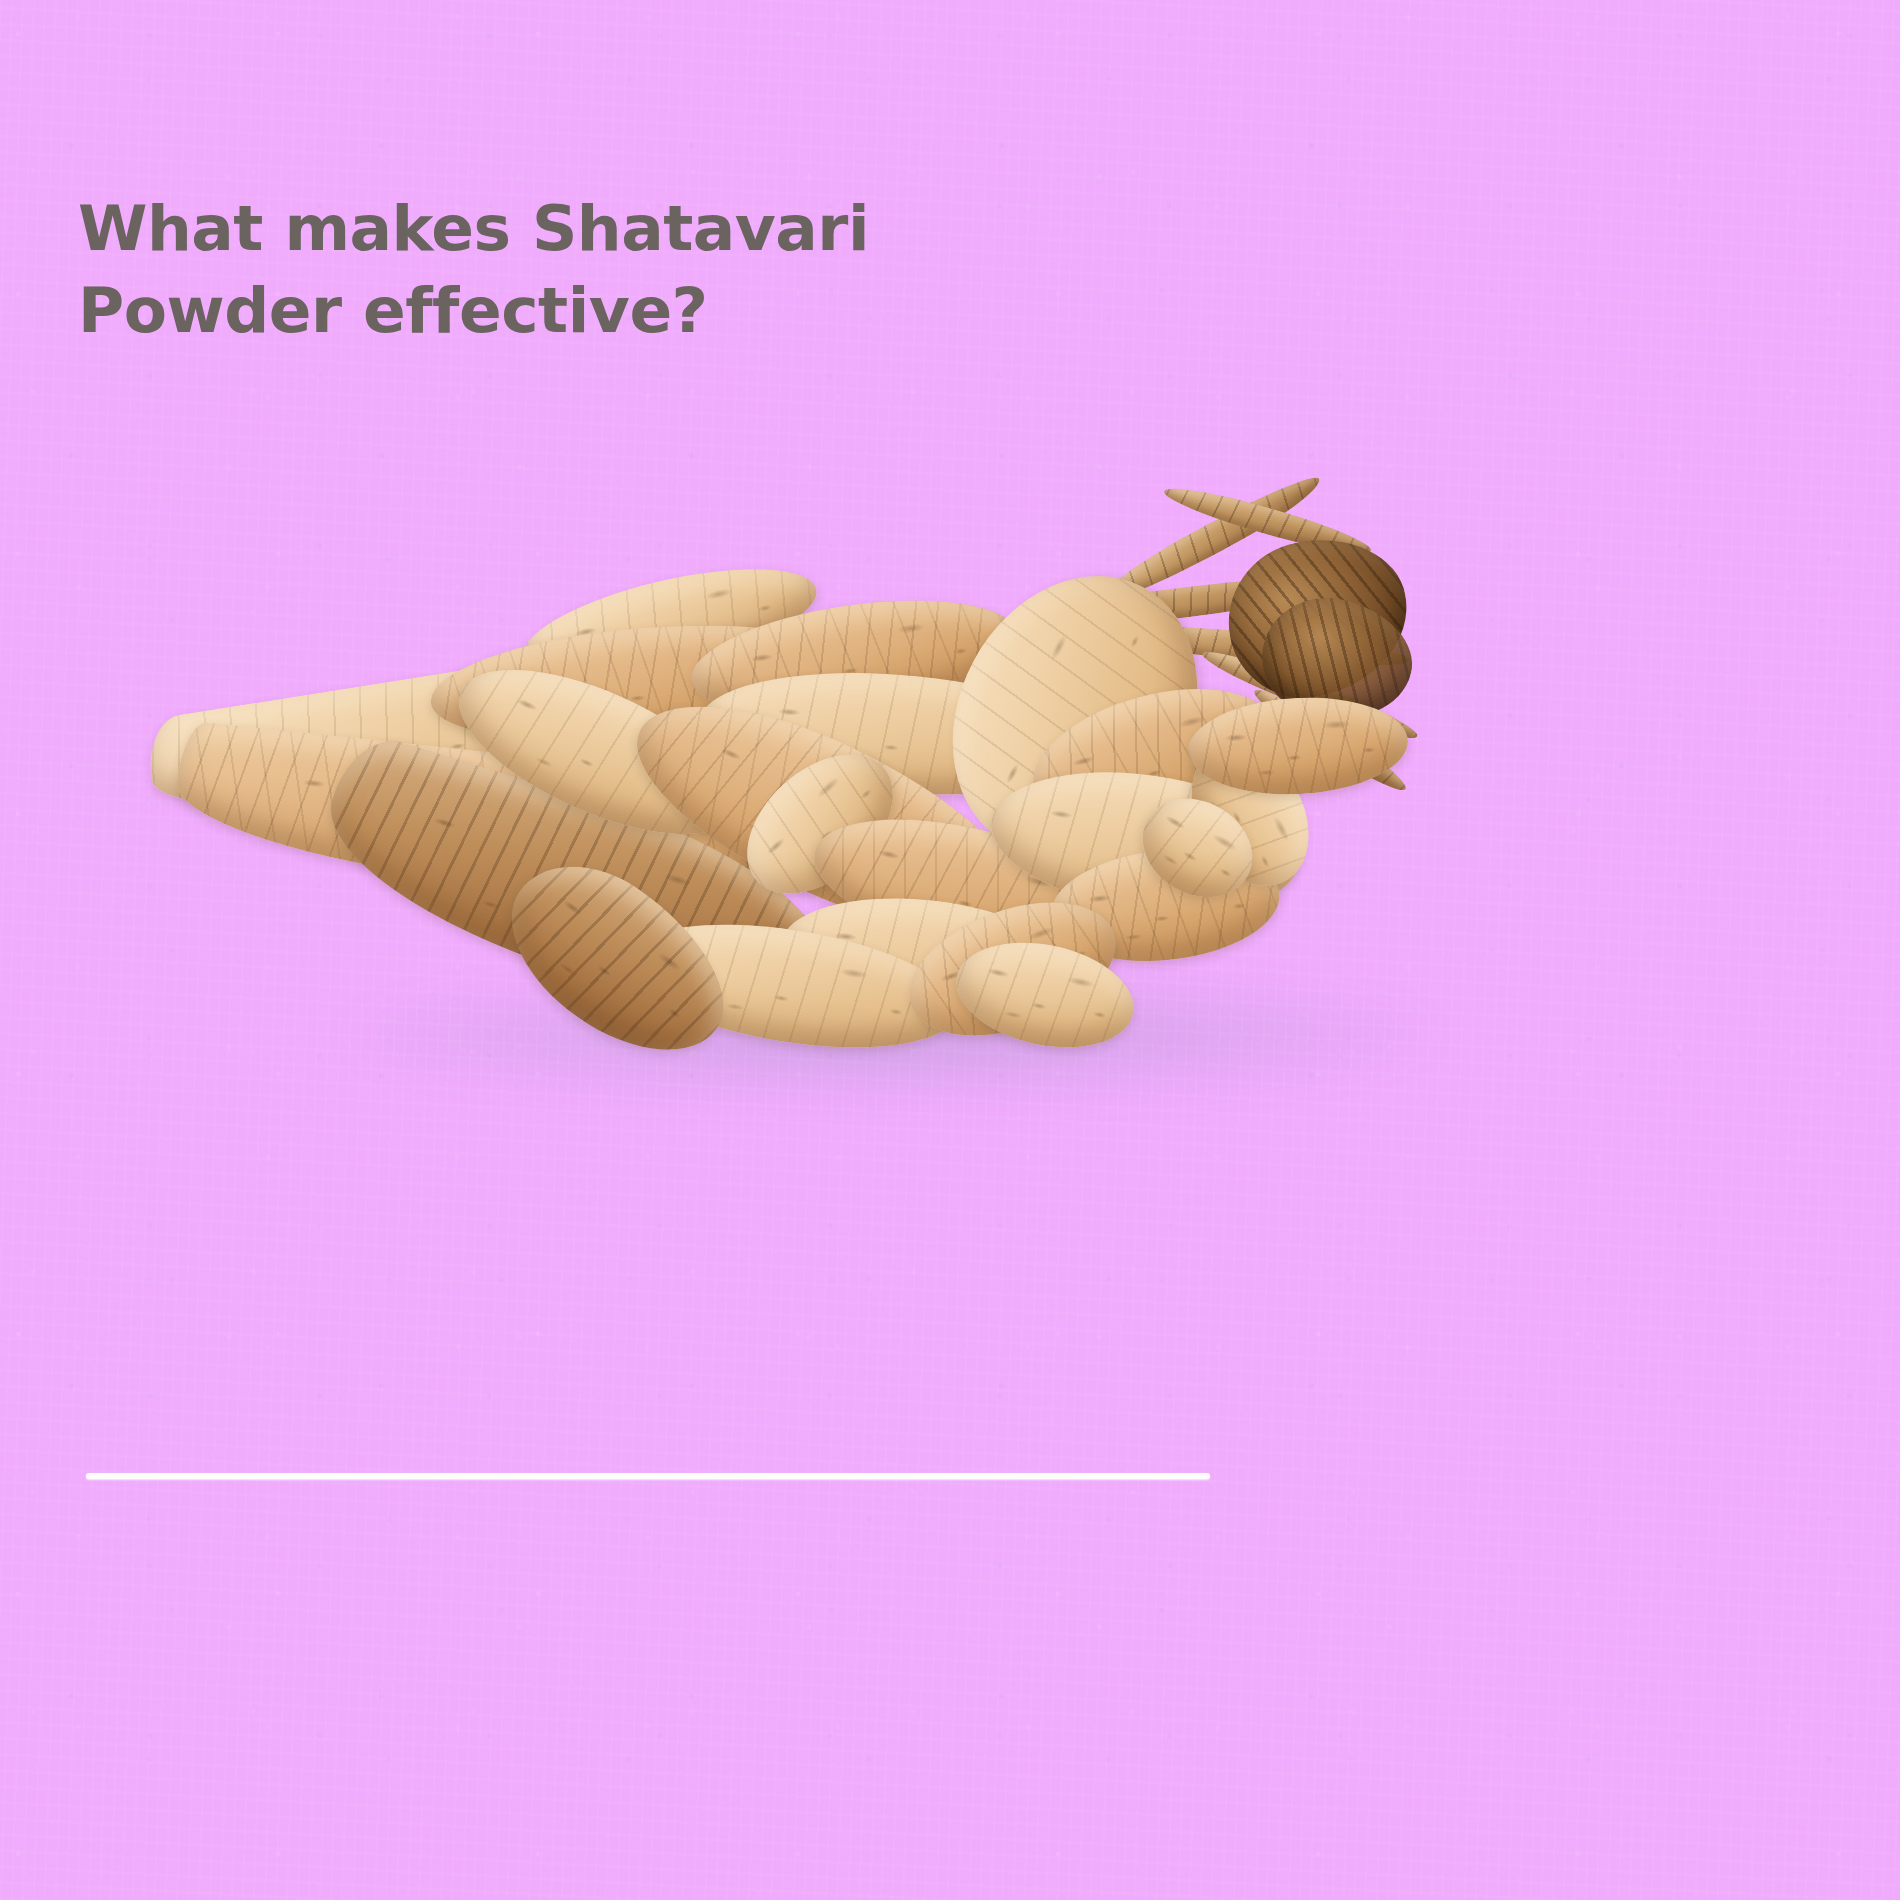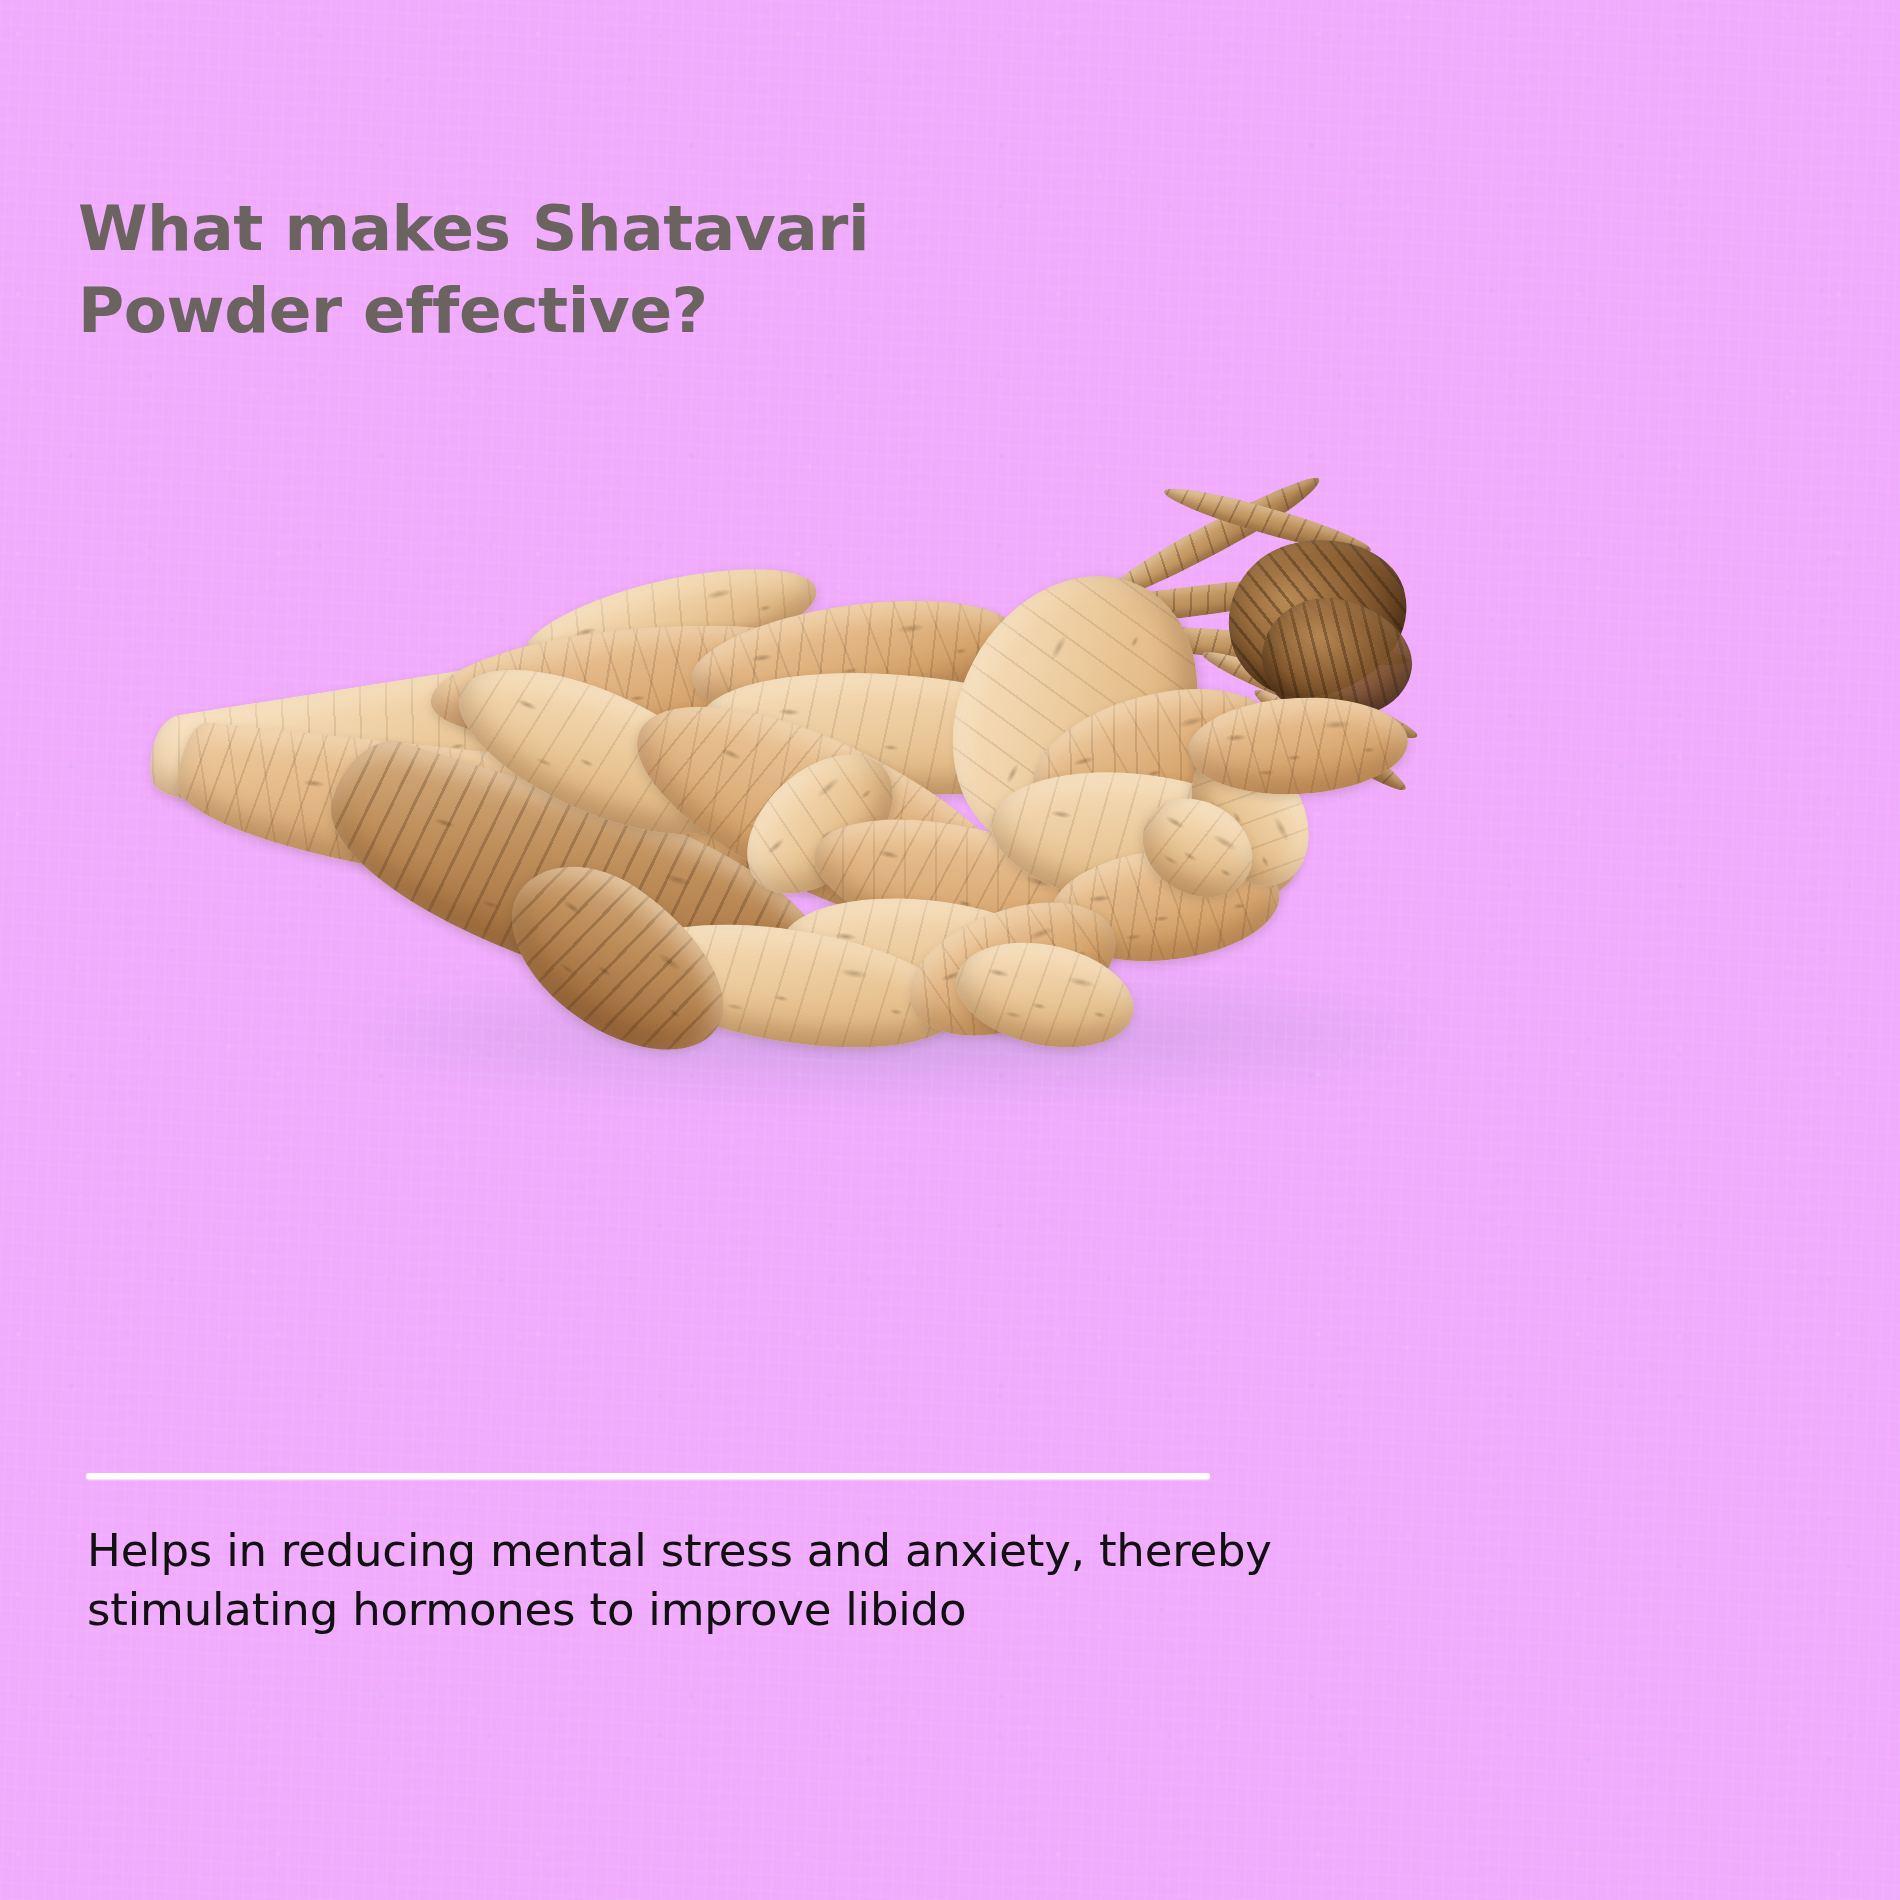--- a/index.html
+++ b/index.html
@@ -240,16 +240,14 @@
 
     <div class="root light" style="left:620px; top:460px; width:340px; height:112px; transform:rotate(9deg); border-radius:50%;"></div>
     <div class="root" style="left:905px; top:440px; width:215px; height:118px; transform:rotate(-20deg); border-radius:50%;"></div>
     <div class="root light" style="left:955px; top:475px; width:180px; height:100px; transform:rotate(12deg); border-radius:50%;"></div>
     <div class="root dark" style="left:498px; top:420px; width:240px; height:140px; transform:rotate(35deg); border-radius:40% 60% 50% 50%/50% 50% 50% 50%;"></div>
   </div>
 
 
   <div class="divider"></div>
 
-  <div class="ingredient-desc">Helps in reducing mental stress and anxiety, thereby
-stimulating hormones to improve libido</div>
 
 </div>
 
 </body></html>

